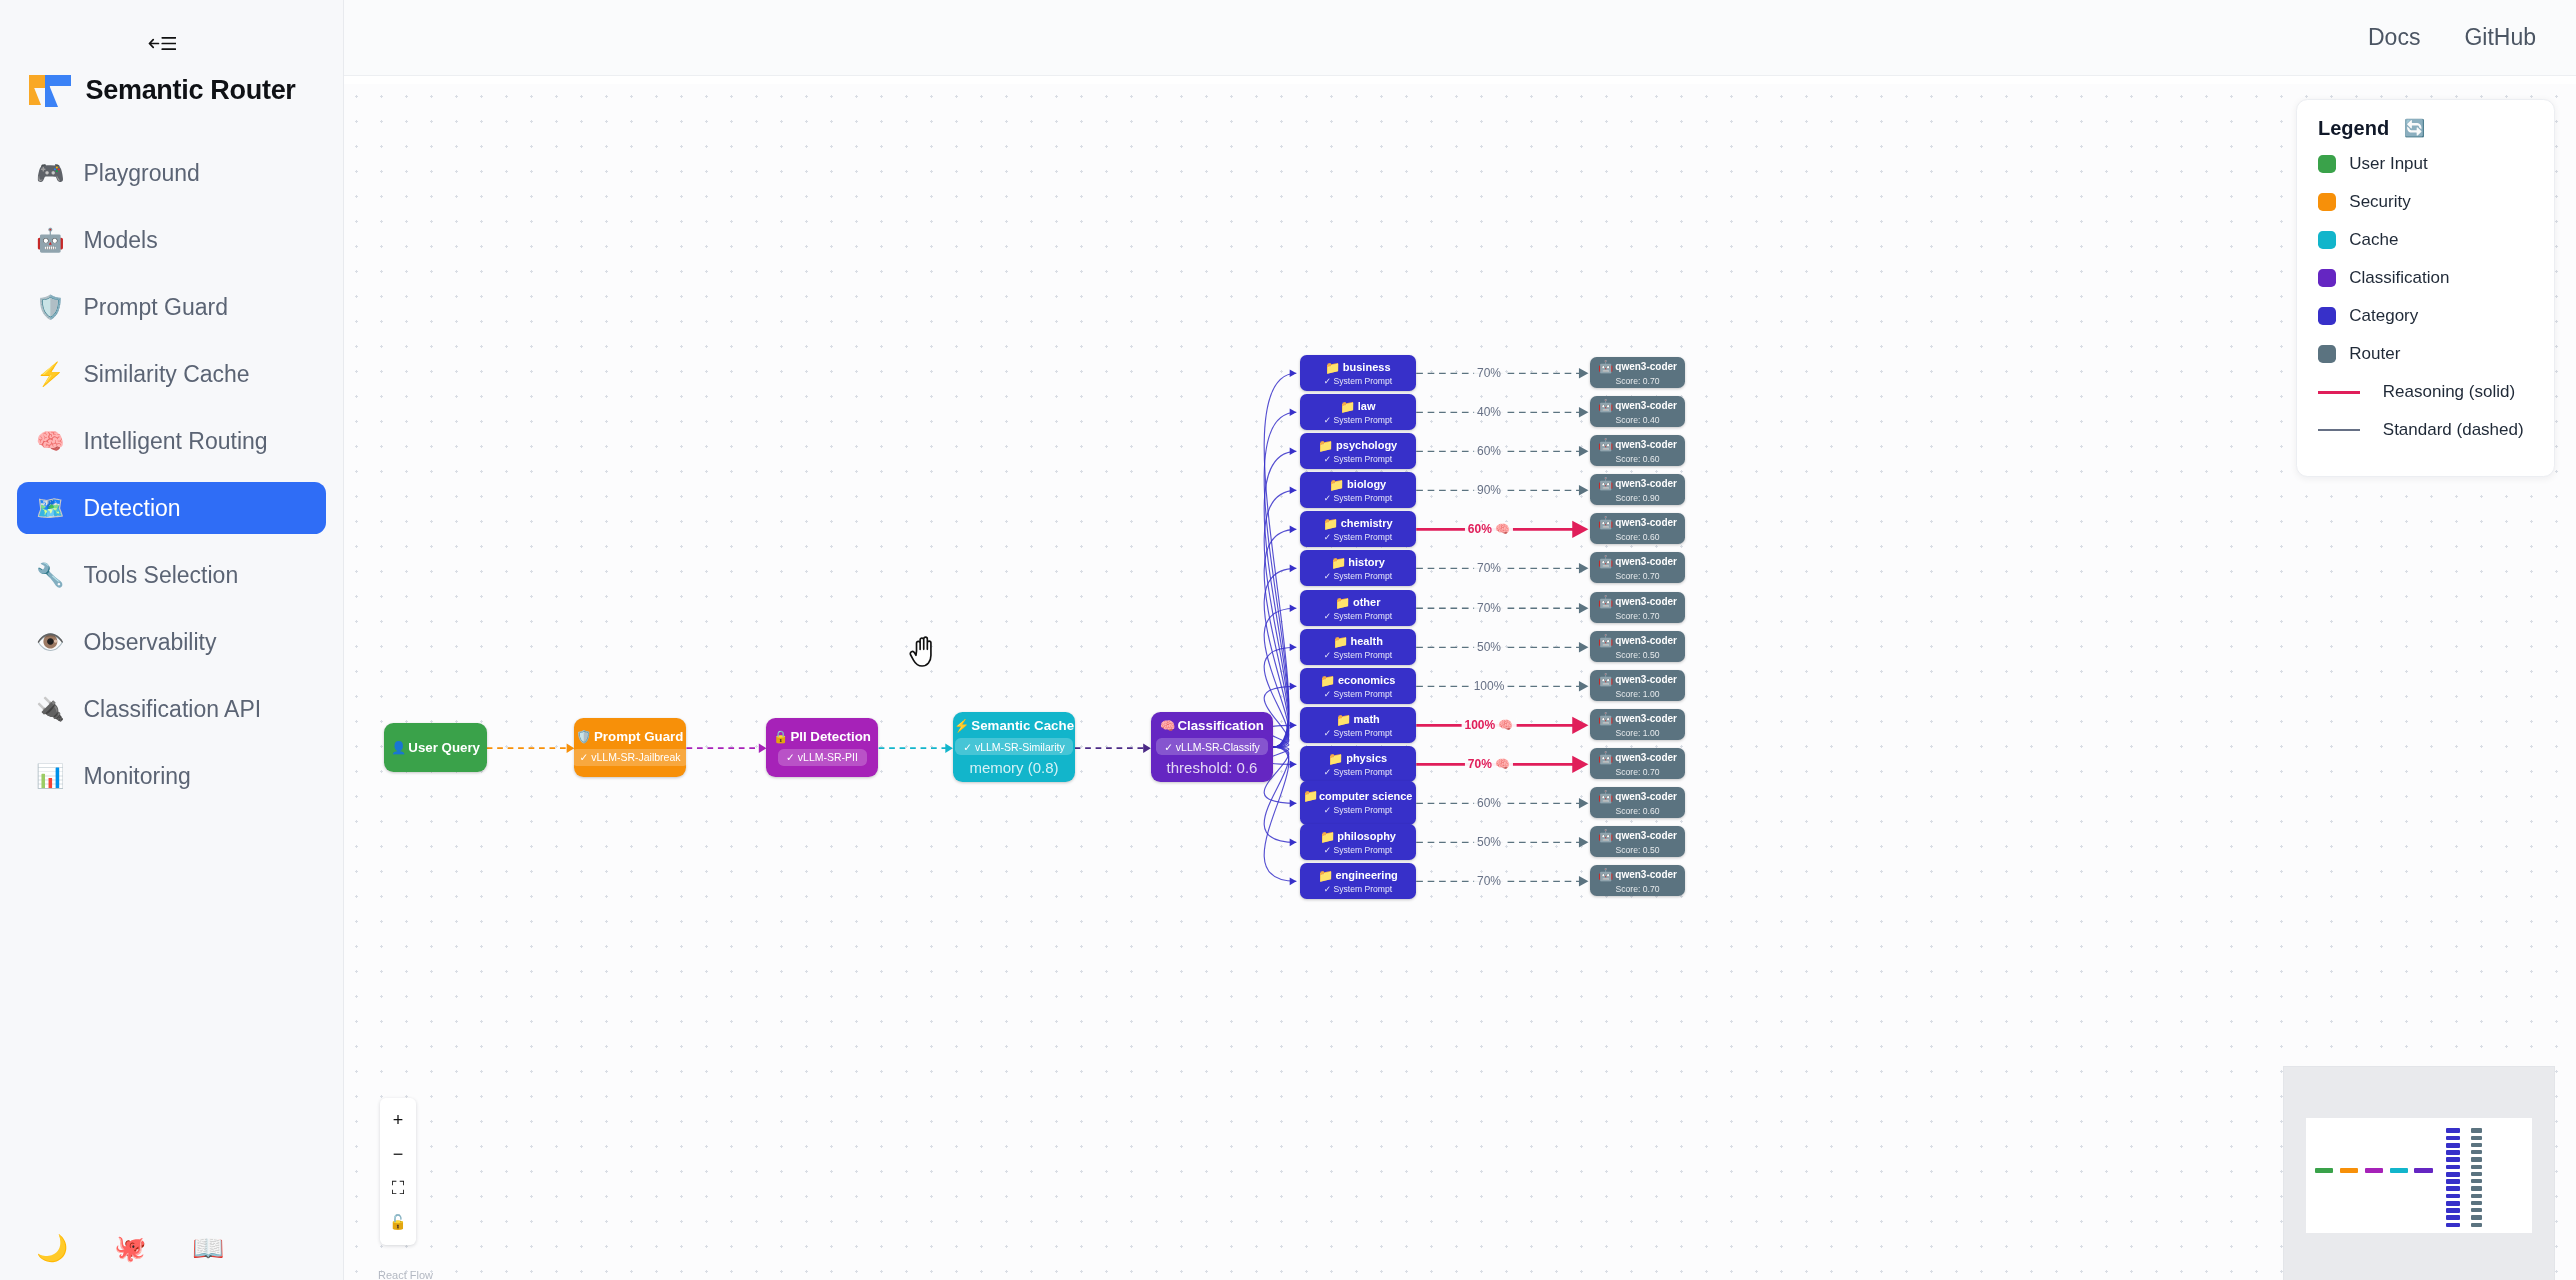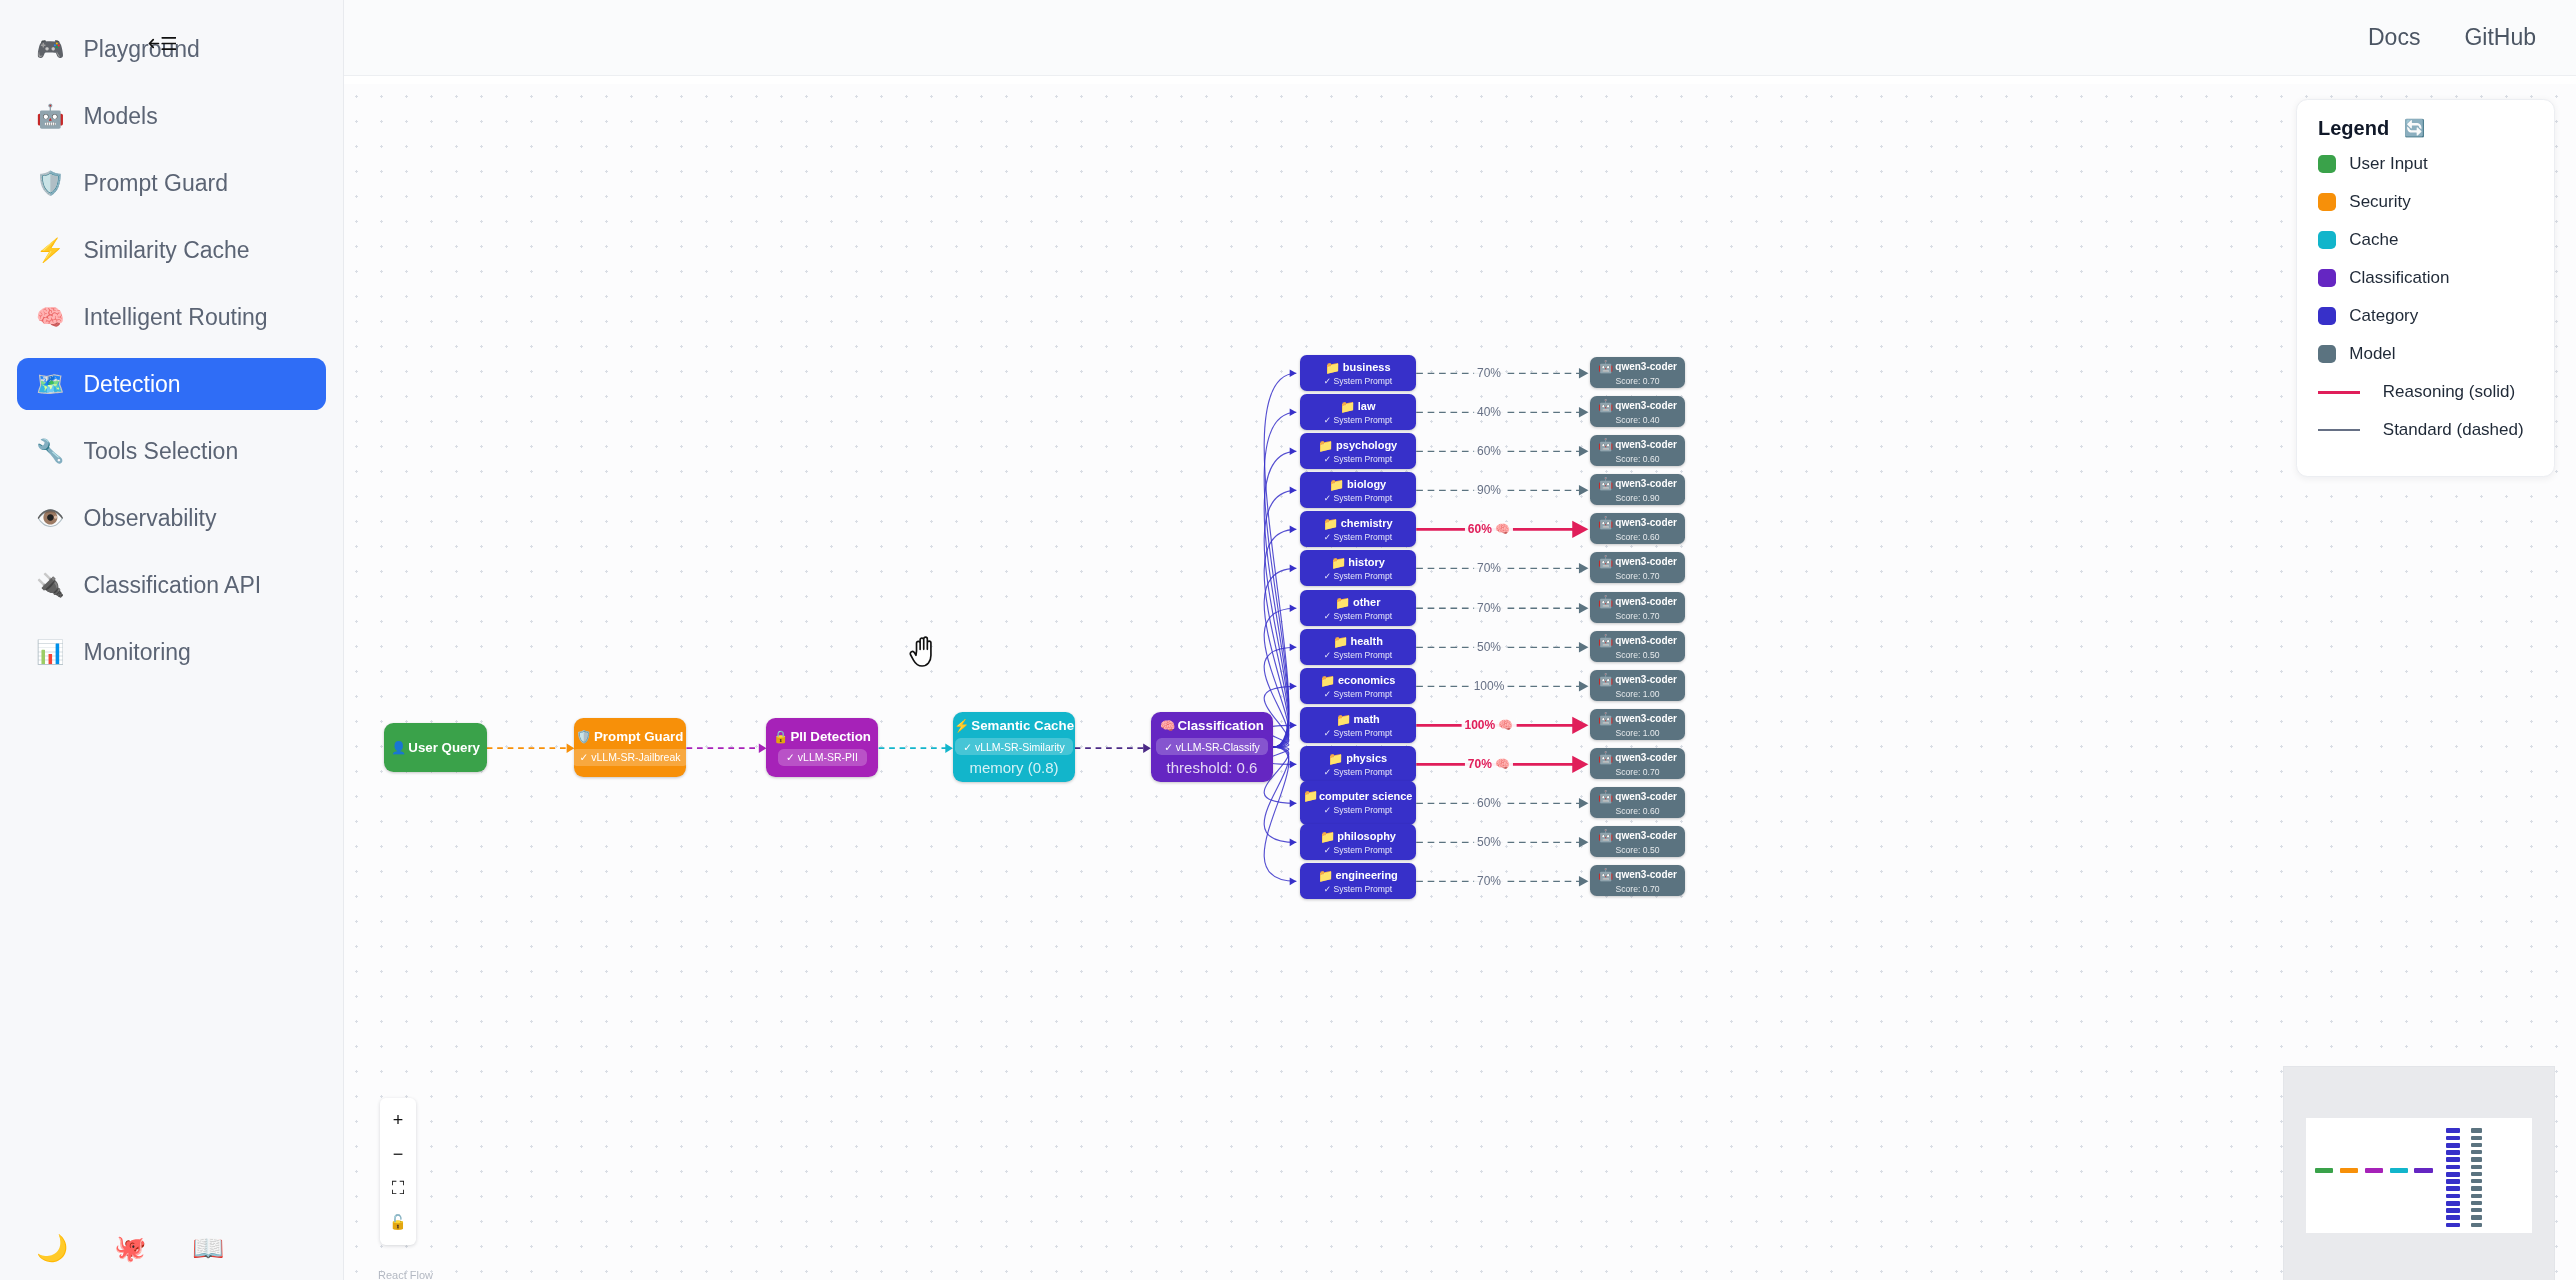--- a/index.html
+++ b/index.html
@@ -176,20 +176,29 @@
 <div id="app">
 
   <aside id="sidebar">
     <div class="sb-toggle">
       <svg width="28.5" height="19" viewBox="0 0 30 20">
         <path d="M11 10 H2 M5.5 6 L1.5 10 L5.5 14" stroke="#111" stroke-width="1.8" fill="none" stroke-linecap="round" stroke-linejoin="round"></path>
         <path d="M15 4 H29 M15 10 H29 M15 16 H29" stroke="#111" stroke-width="1.8" stroke-linecap="round"></path>
       </svg>
     </div>
 
+    <div class="sb-brand">
+      <div class="sb-logo">
+        <div class="l1"></div>
+          <div class="l1b"></div>
+        <div class="l2"></div>
+          <div class="l2b"></div>
+      </div>
+      <div class="sb-title">Semantic Router</div>
+    </div>
 
     <nav class="sb-nav" id="sb-nav">
         <div class="sb-item">
           <span class="ico">🎮</span>
           <span>Playground</span>
         </div>
         <div class="sb-item">
           <span class="ico">🤖</span>
           <span>Models</span>
         </div>
@@ -487,21 +496,21 @@
             <div class="lg-row">
               <span class="lg-sw" style="background: rgb(101, 38, 194);"></span>
               <span class="lg-lbl">Classification</span>
             </div>
             <div class="lg-row">
               <span class="lg-sw" style="background: rgb(55, 48, 201);"></span>
               <span class="lg-lbl">Category</span>
             </div>
             <div class="lg-row">
               <span class="lg-sw" style="background: rgb(91, 115, 128);"></span>
-              <span class="lg-lbl">Model</span>
+              <span class="lg-lbl">Router</span>
             </div>
             <div class="lg-row">
               <span class="lg-line" style="background: rgb(224, 30, 90);"></span>
               <span class="lg-lbl" style="margin-left: 9.5px;">Reasoning (solid)</span>
             </div>
             <div class="lg-row">
               <span class="lg-line" style="border-top: 2.9px solid rgb(102, 112, 133); height: 0px;"></span>
               <span class="lg-lbl" style="margin-left: 9.5px;">Standard (dashed)</span>
             </div>
           </div>

